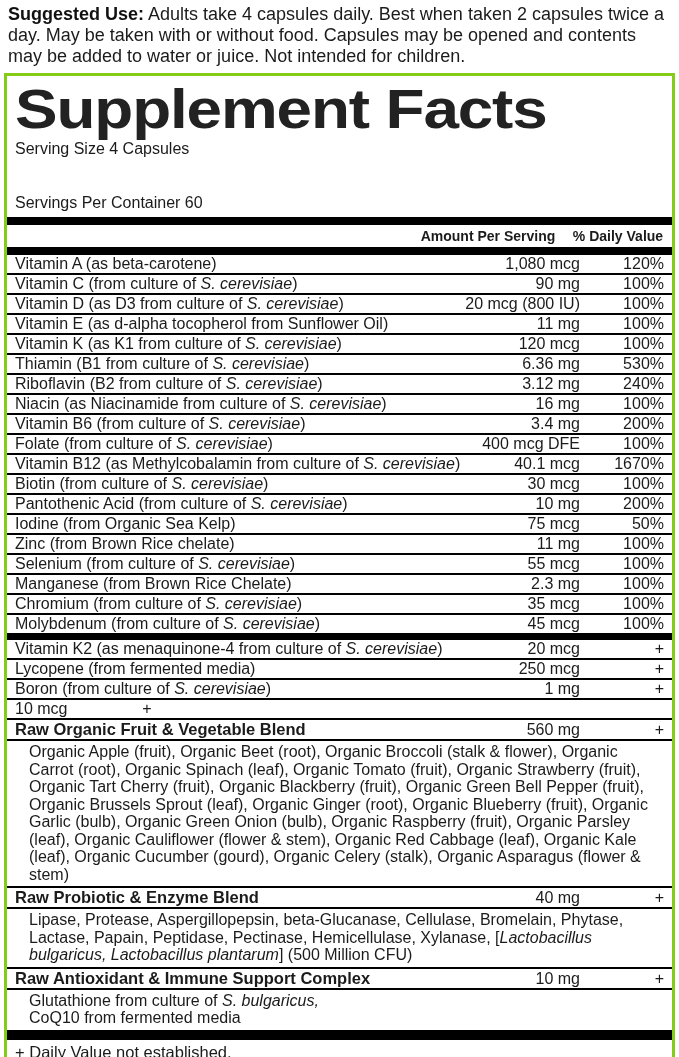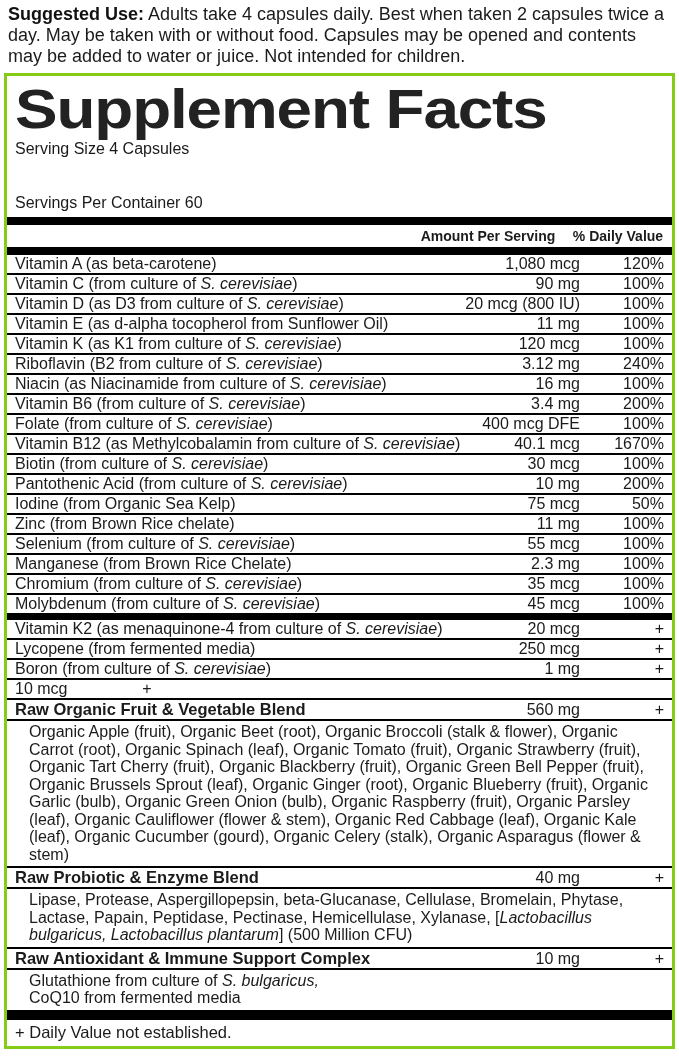--- a/index.html
+++ b/index.html
@@ -80,20 +80,25 @@
         <span class="n">Vitamin E (as d-alpha tocopherol from Sunflower Oil)</span>
         <span class="a">11 mg</span>
         <span class="d">100%</span>
       </div>
       <div class="row">
         <span class="n">Vitamin K (as K1 from culture of <i>S. cerevisiae</i>)</span>
         <span class="a">120 mcg</span>
         <span class="d">100%</span>
       </div>
       <div class="row">
+        <span class="n">Thiamin (B1 from culture of <i>S. cerevisiae</i>)</span>
+        <span class="a">6.36 mg</span>
+        <span class="d">530%</span>
+      </div>
+      <div class="row">
         <span class="n">Riboflavin (B2 from culture of <i>S. cerevisiae</i>)</span>
         <span class="a">3.12 mg</span>
         <span class="d">240%</span>
       </div>
       <div class="row">
         <span class="n">Niacin (as Niacinamide from culture of <i>S. cerevisiae</i>)</span>
         <span class="a">16 mg</span>
         <span class="d">100%</span>
       </div>
       <div class="row">

